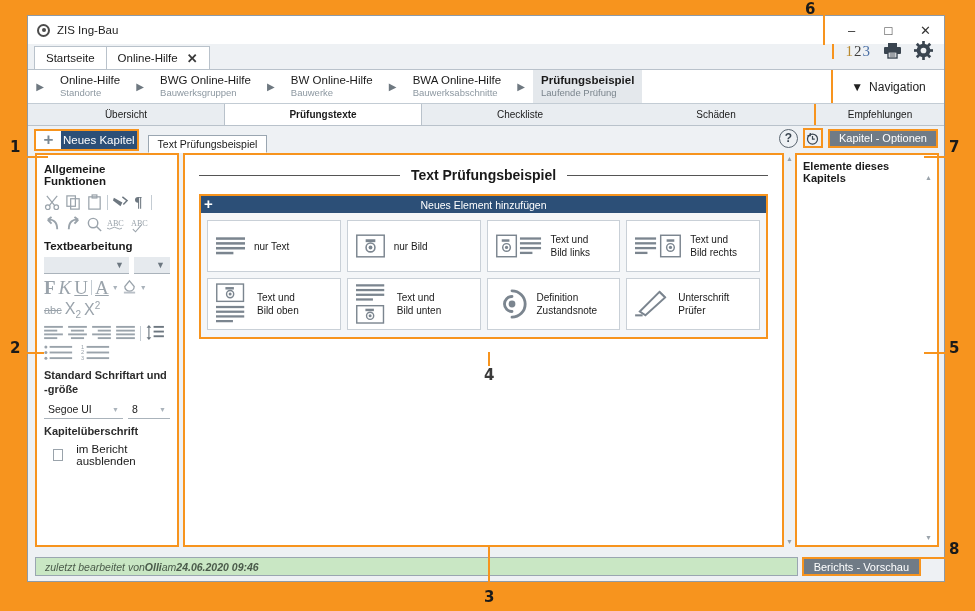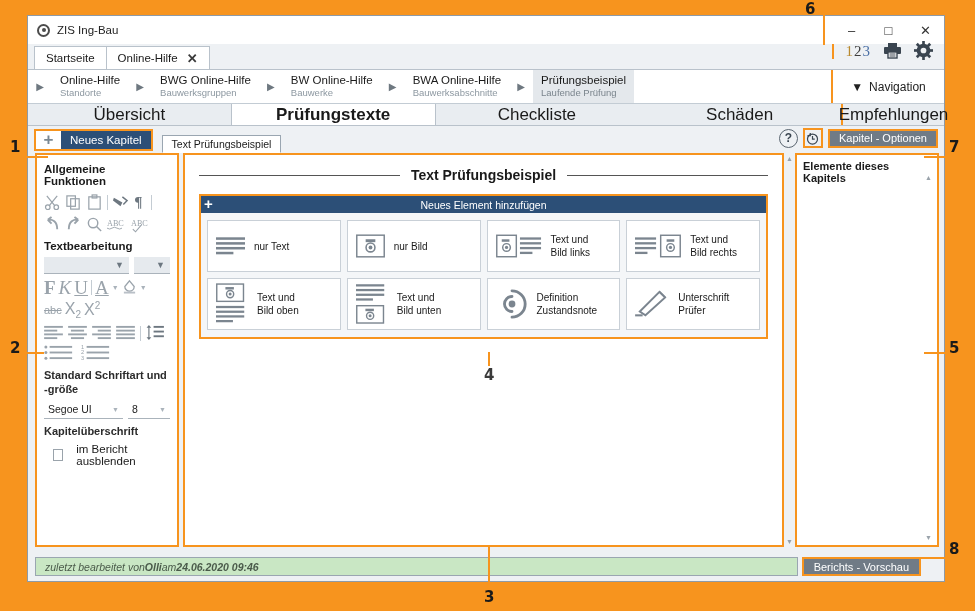--- a/index.html
+++ b/index.html
@@ -103,46 +103,46 @@
     display: flex; align-items: center; justify-content: center;
     width: 24px; color: #6e7880; font-size: 10px;
   }
   .crumb {
     display: flex; flex-direction: column; justify-content: center;
     padding: 0 8px; line-height: 1.15;
   }
   .crumb .c-top { font-size: 11.5px; color: #1a1a1a; }
   .crumb .c-sub { font-size: 9.5px; color: #8d98a1; }
   .crumb.current { background: #e4e8ec; }
-  .crumb.current .c-top { font-weight: normal; }
+  .crumb.current .c-top { font-weight: bold; }
   .crumb.current .c-sub { color: #7b858d; }
   .nav-box {
     position: absolute; right: 0; top: 0; bottom: 0;
     width: 113px;
     border-left: 2px solid #F7941E;
     display: flex; align-items: center; justify-content: center;
     gap: 6px; font-size: 12px; color: #222; background: #ffffff;
   }
 
   
   .sectiontabs {
     height: 22px; background: #e9edf1;
     display: flex; position: relative; flex: none;
     border-bottom: 1px solid #b9c2cb;
   }
   .stab {
     flex: 1; display: flex; align-items: center; justify-content: center;
-    font-size: 17px; color: #1a1a1a;
+    font-size: 10px; color: #1a1a1a;
   }
   .stab.active {
     background: #ffffff; font-weight: bold;
     border-left: 1px solid #b9c2cb; border-right: 1px solid #b9c2cb;
   }
   .stab.last {
-    flex: none; width: 103px;
+    flex: none; width: 130px;
     border-left: 2px solid #F7941E;
     justify-content: center;
   }
 
   
   .chaptbar {
     height: 27px; background: #eef1f4;
     display: flex; align-items: center;
     position: relative; flex: none;
     padding-left: 6px;
@@ -152,21 +152,21 @@
     border: 2px solid #F7941E;
     background: #ffffff;
   }
   .nc-plus {
     width: 25px; height: 100%;
     display:flex; align-items:center; justify-content:center;
     color: #7a8893; font-size: 17px; font-weight: bold;
   }
   .nc-label {
     background: #2c4f77; color: #ffffff;
-    font-size: 11.5px; padding: 0 9px;
+    font-size: 11.5px; padding: 0 2px;
     height: 100%; display: flex; align-items: center;
   }
   .chaptab {
     margin-left: 9px;
     height: 18px; padding: 0 9px;
     background: #ffffff;
     border: 1px solid #9aa6b1;
     border-bottom: 1px solid #ffffff;
     display: flex; align-items: center;
     font-size: 10.5px; color: #1a1a1a;

